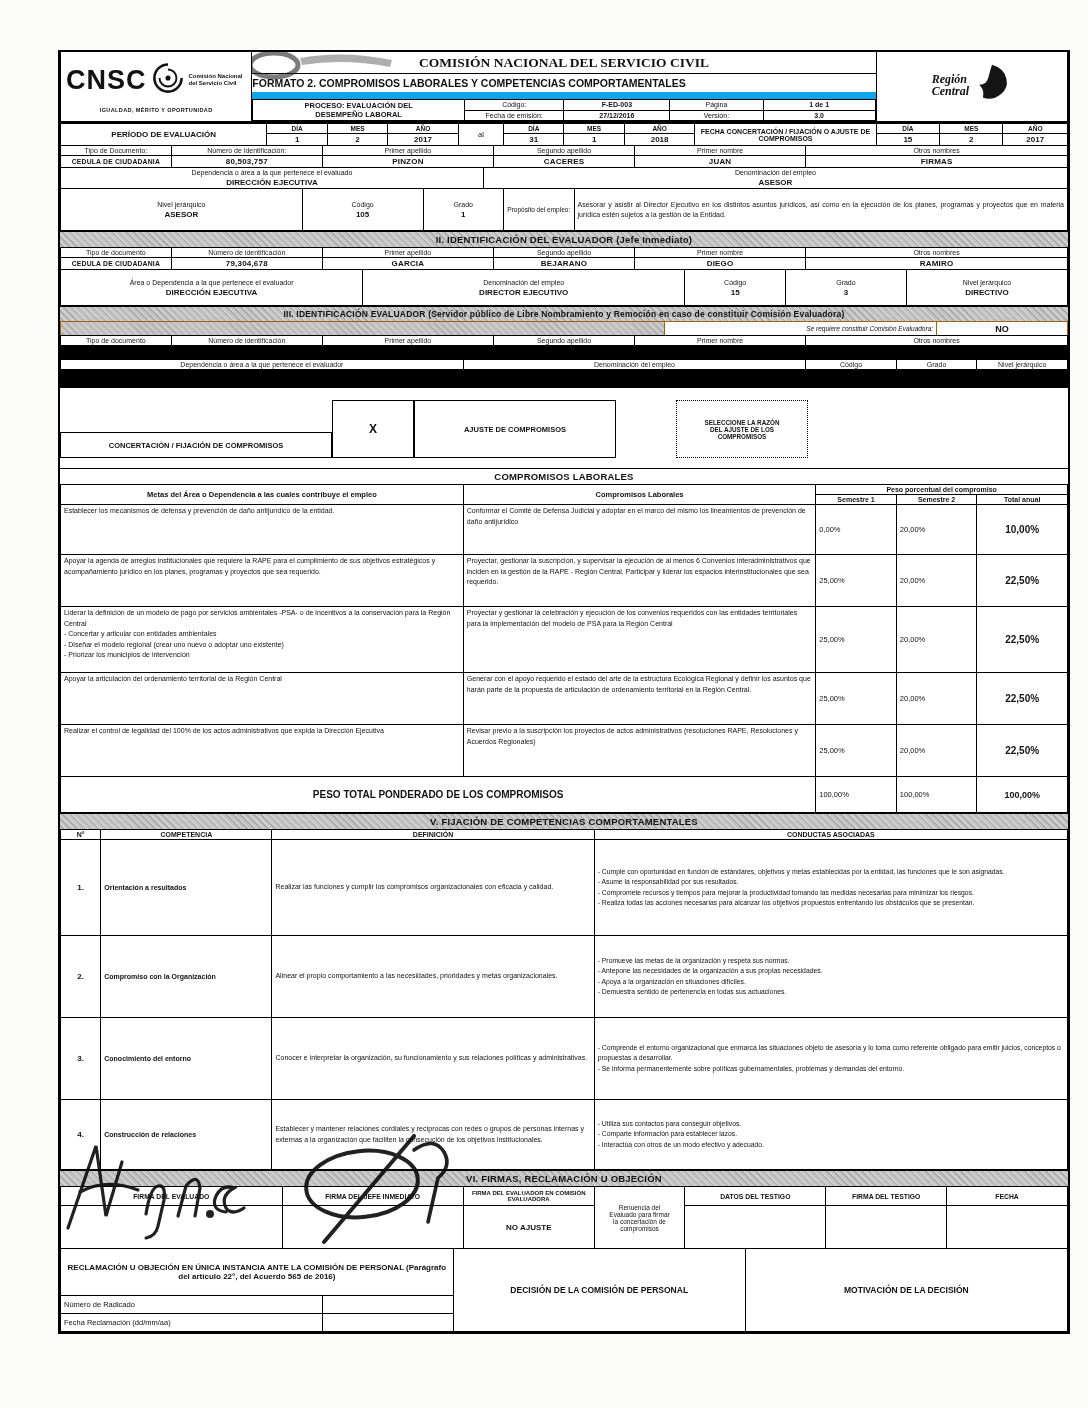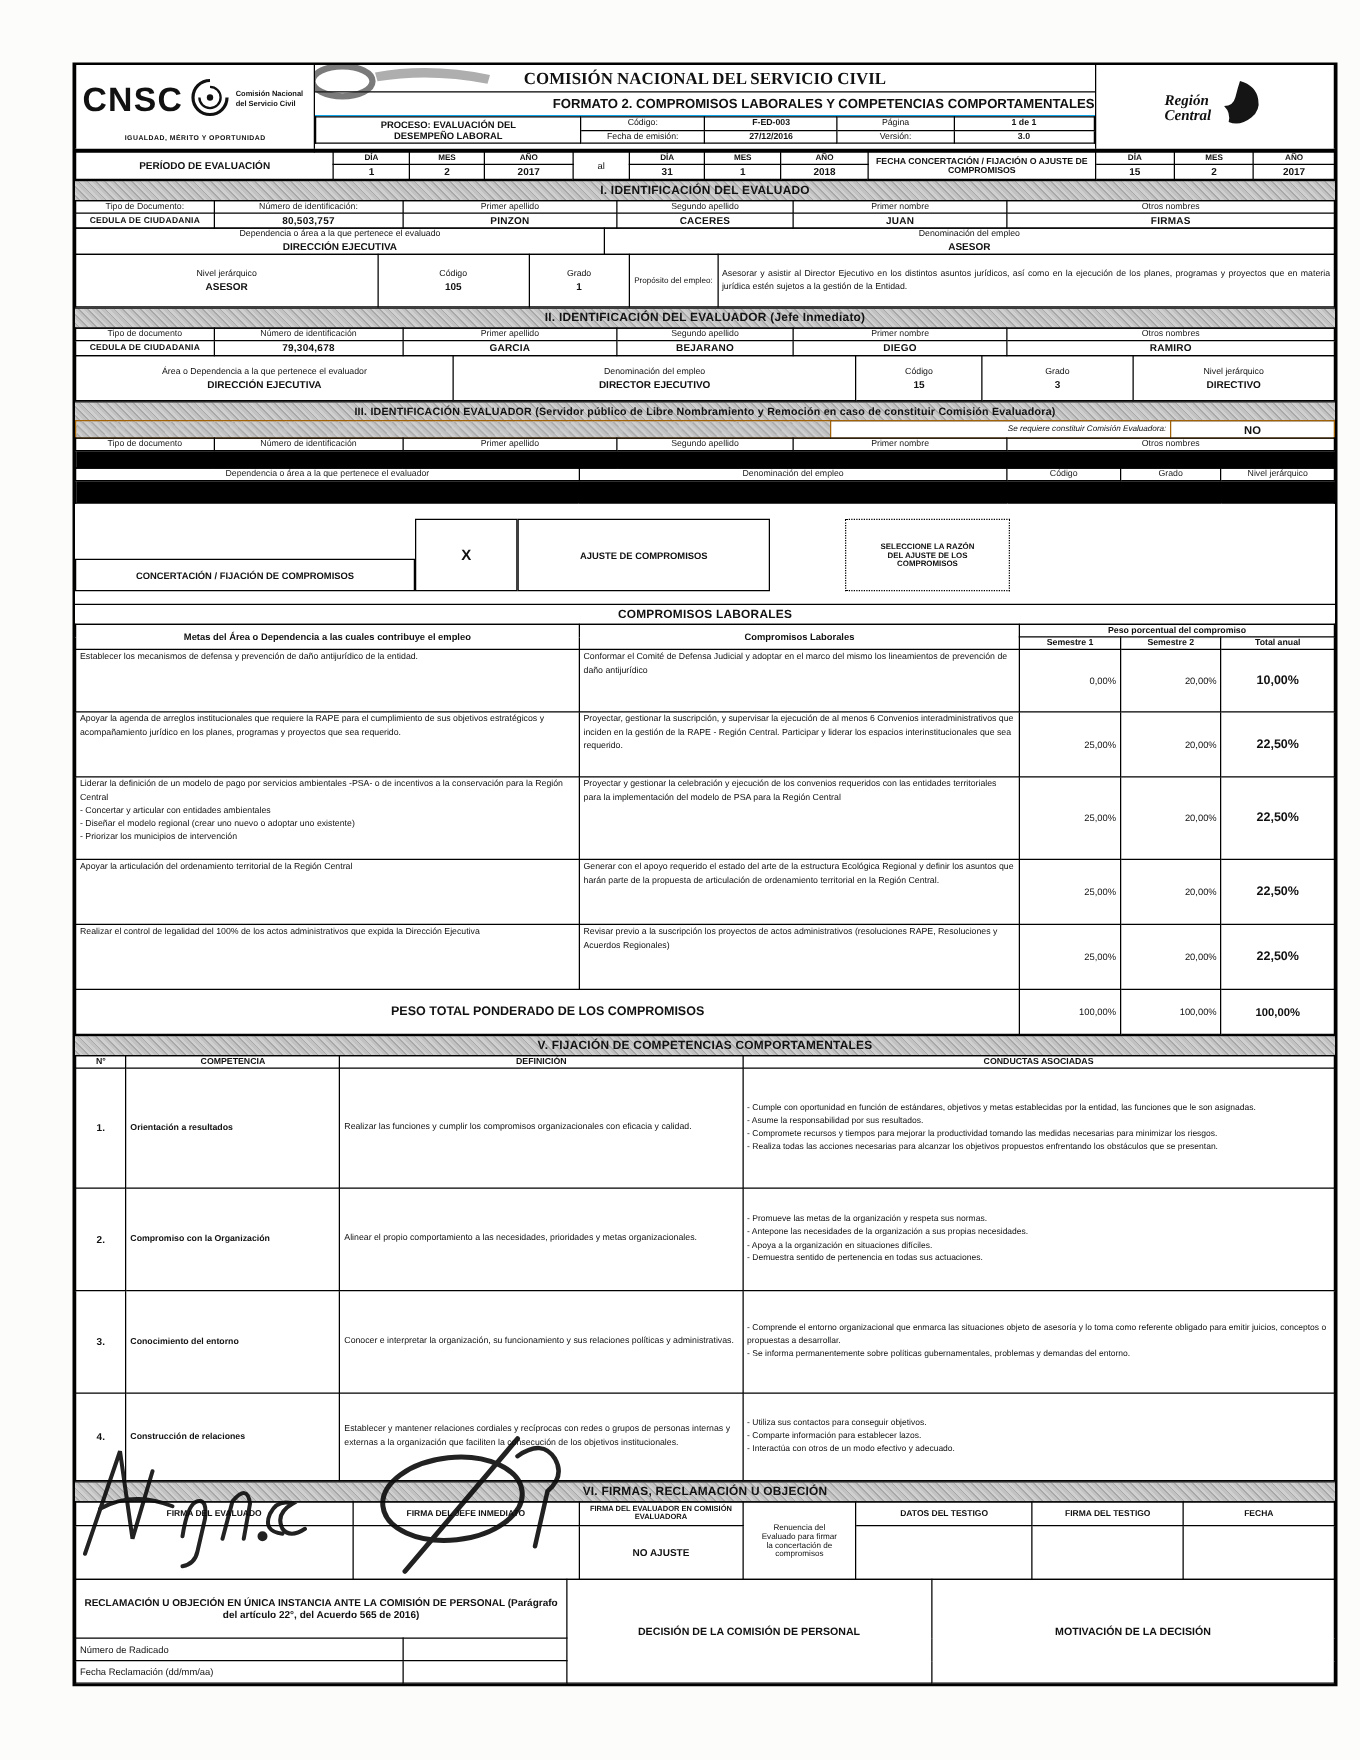--- a/index.html
+++ b/index.html
@@ -14,21 +14,21 @@
   .hatch{background:repeating-linear-gradient(45deg,#c2c2c2 0 2px,#a8a8a8 2px 3px,#cfcfcf 3px 5px);}
   td.black{background:#000;border-color:#000;height:11px;}
   
   .hdr td{vertical-align:top;}
   .cnsc-wrap{display:flex;align-items:center;gap:4px;padding:8px 2px 2px 2px;}
   .cnsc-big{font-size:27px;font-weight:bold;letter-spacing:1px;font-family:"Liberation Sans",sans-serif;}
   .cnsc-small{font-size:6px;font-weight:bold;line-height:1.2;}
   .cnsc-tag{font-size:5.5px;font-weight:bold;text-align:center;margin-top:6px;letter-spacing:.4px;}
   .center-cell{position:relative;padding:0 !important;}
   .htitle{font-family:"Liberation Serif",serif;font-weight:bold;font-size:13.5px;text-align:center;padding:3px 0 2px 0;border-bottom:1px solid #000;}
-  .hsub{font-weight:bold;font-size:10.5px;text-align:right;padding:3px 0;border-bottom:1px solid #0ea5e9;}
+  .hsub{font-weight:bold;font-size:10.5px;text-align:left;padding:3px 0;border-bottom:7px solid #0ea5e9;}
   table.proc{width:100%;border-collapse:collapse;table-layout:fixed;}
   .proc td{border:1px solid #000;font-size:7px;padding:1px 3px;text-align:center;}
   .proc .pname{font-weight:bold;font-size:7.5px;}
   .proc .pv{font-weight:bold;}
   .stamp{position:absolute;left:-4px;top:-4px;width:150px;height:34px;opacity:.8;pointer-events:none;}
   .region-wrap{display:flex;align-items:center;justify-content:center;gap:3px;padding:10px 2px;}
   .region-text{font-family:"Liberation Serif",serif;font-style:italic;font-weight:bold;font-size:12px;line-height:1;}
   
   .per td{font-size:7.5px;text-align:center;}
   .per .plabel{font-size:8px;font-weight:bold;}
@@ -47,21 +47,21 @@
   .conc{display:flex;align-items:stretch;margin:12px 0 10px 0;height:58px;}
   .conc .cbox{border:1px solid #000;display:flex;align-items:center;justify-content:center;text-align:center;}
   .conc .clabel{font-size:7.5px;font-weight:bold;}
   .conc .cx{font-size:12px;font-weight:bold;}
   .conc .crazon{font-size:6.3px;font-weight:bold;border-style:dotted;border-width:1.5px;}
   .conc .cspace{border:none;}
   
   .comp td{vertical-align:top;}
   .comp .hh{font-size:7.5px;font-weight:bold;text-align:center;vertical-align:middle;}
   .comp .meta,.comp .cmp{font-size:7px;line-height:1.5;}
-  .comp .pct{font-size:7.5px;text-align:right;vertical-align:middle;}
+  .comp .pct{font-size:7.5px;text-align:left;vertical-align:middle;}
   .comp .tot{font-size:10px;font-weight:bold;text-align:center;vertical-align:middle;}
   .comp .trl{font-size:10px;font-weight:bold;text-align:center;vertical-align:middle;padding:12px 0;}
   
   .cpt td{vertical-align:middle;}
   .cpt .hh{font-size:7px;font-weight:bold;text-align:center;}
   .cpt .num{font-size:8px;font-weight:bold;text-align:center;}
   .cpt .name{font-size:7px;font-weight:bold;}
   .cpt .def{font-size:7px;line-height:1.5;}
   .cpt .cond{font-size:6.8px;line-height:1.5;}
   .r1{height:96px;}.r2{height:82px;}.r3{height:82px;}.r4{height:70px;}
@@ -192,21 +192,20 @@
       <td class="dval">31</td>
       <td class="dval">1</td>
       <td class="dval">2018</td>
       <td class="dval">15</td>
       <td class="dval">2</td>
       <td class="dval">2017</td>
     </tr>
   </tbody>
     </table>
 
-  <div class="secbar">I. IDENTIFICACIÓN DEL EVALUADO</div>
   <table class="t">
     <colgroup>
         <col style="width:11%">
         <col style="width:15%">
         <col style="width:17%">
         <col style="width:14%">
         <col style="width:17%">
         <col style="width:26%">
       </colgroup>
     <tbody>

